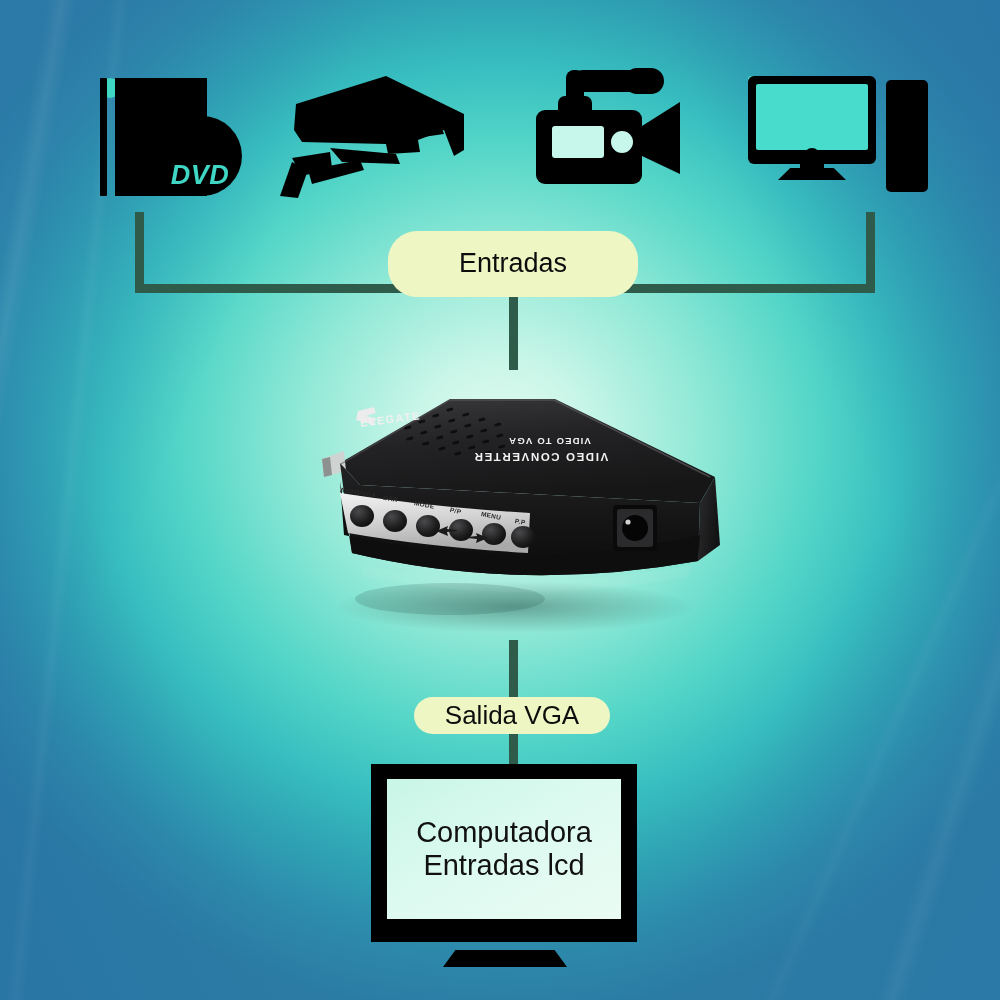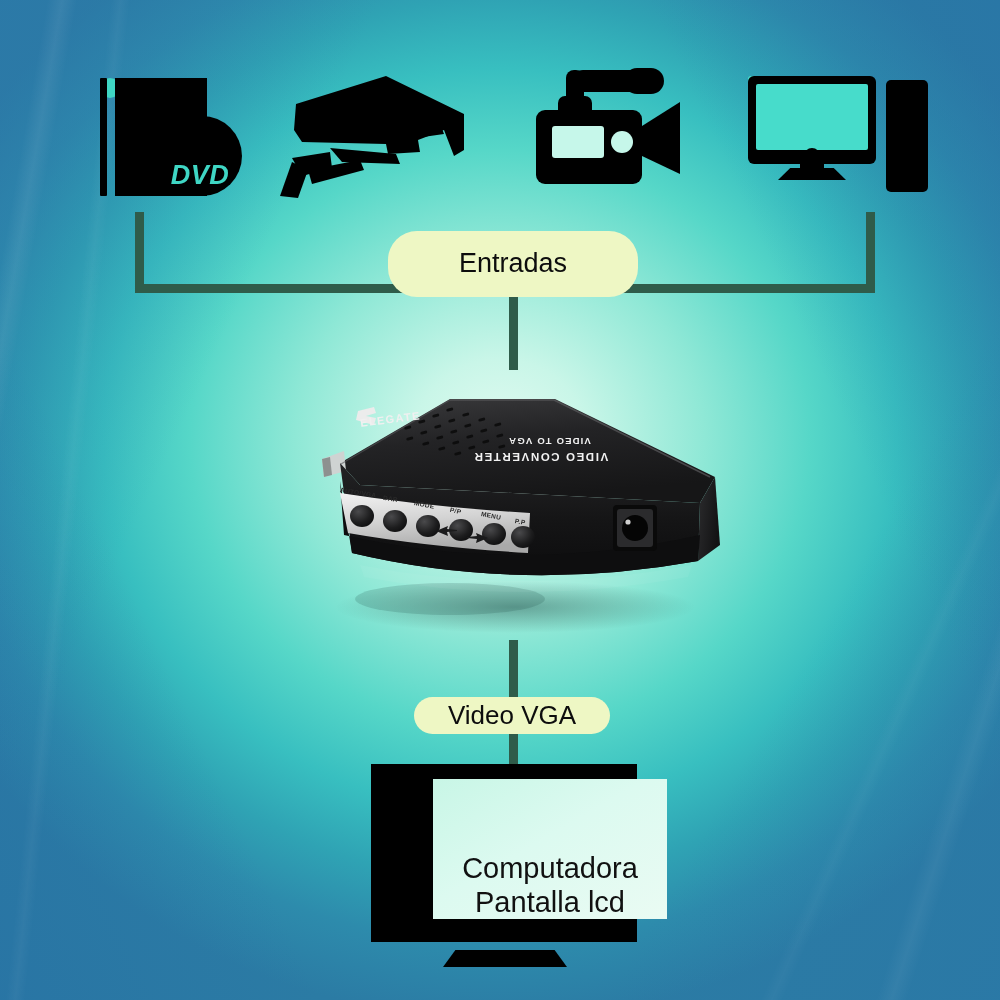--- a/index.html
+++ b/index.html
@@ -118,22 +118,22 @@
 
   
   #monitor { position:absolute; left:371px; top:764px; width:266px; height:215px; }
   #monitor .frame {
     position:absolute; left:0; top:0; width:266px; height:178px;
     background:#000;
   }
   #monitor .screen {
     position:absolute; left:16px; top:15px; width:234px; height:140px;
     background:linear-gradient(150deg,#c8f6e6 0%,#dcfaf0 45%,#eafbf3 100%);
-    display:flex; flex-direction:column; align-items:center; justify-content:flex-end;
-    color:#111; font-size:29px; line-height:1.15; text-align:center;margin-left:46px;
+    display:flex; flex-direction:column; align-items:center; justify-content:center;
+    color:#111; font-size:29px; line-height:1.15; text-align:center;
   }
   #monitor .base {
     position:absolute; left:72px; top:186px; width:124px; height:17px;
     background:#000; clip-path:polygon(10% 0,90% 0,100% 100%,0 100%);
   }
 </style>
 </head>
 <body>
 
 <div id="bg">
@@ -194,21 +194,21 @@
   <div class="conn" id="bracket-h"></div>
   <div class="conn" id="drop-top"></div>
   <div class="conn" id="drop-bottom"></div>
   <div class="conn" id="drop-lower"></div>
 
   <div class="callout" id="callout-inputs">
     <span>Entradas</span>
   </div>
 
   <div class="callout" id="callout-output">
-    <span>Video VGA</span>
+    <span>Salida VGA</span>
   </div>
 
   <div id="device">
     <svg width="440" height="250" viewBox="0 0 440 250" aria-hidden="true">
       <defs>
         <linearGradient id="topg" x1="0" y1="0" x2="0.3" y2="1">
           <stop offset="0" stop-color="#3a3a3c"></stop>
           <stop offset="0.45" stop-color="#232325"></stop>
           <stop offset="1" stop-color="#161617"></stop>
         </linearGradient>
@@ -323,18 +323,18 @@
     <div class="btn-label" style="left:114px; top:116px; transform:rotate(11deg);">MODE</div>
     <div class="btn-label" style="left:150px; top:122px; transform:rotate(13deg);">P/P</div>
     <div class="btn-label" style="left:181px; top:127px; transform:rotate(11deg);">MENU</div>
     <div class="btn-label" style="left:215px; top:133px; transform:rotate(11deg);">P.P</div>
   </div>
 
   <div id="monitor">
     <div class="frame"></div>
     <div class="screen">
       <span>Computadora</span>
-      <span>Pantalla lcd</span>
+      <span>Entradas lcd</span>
     </div>
     <div class="base"></div>
   </div>
 
 </div>
 
 </body></html>

